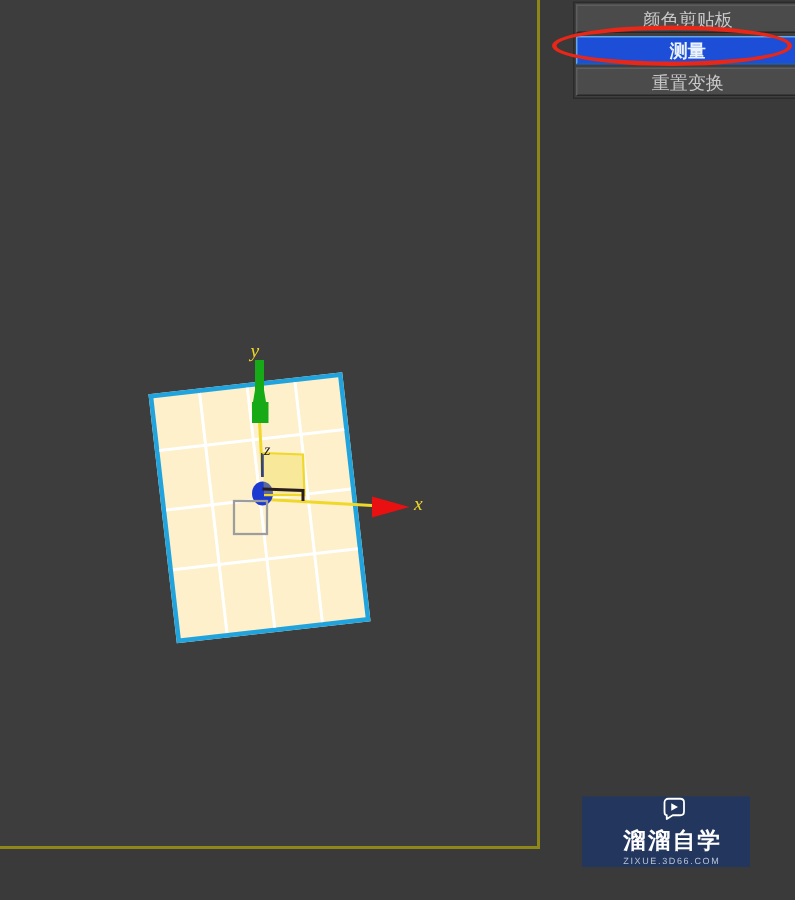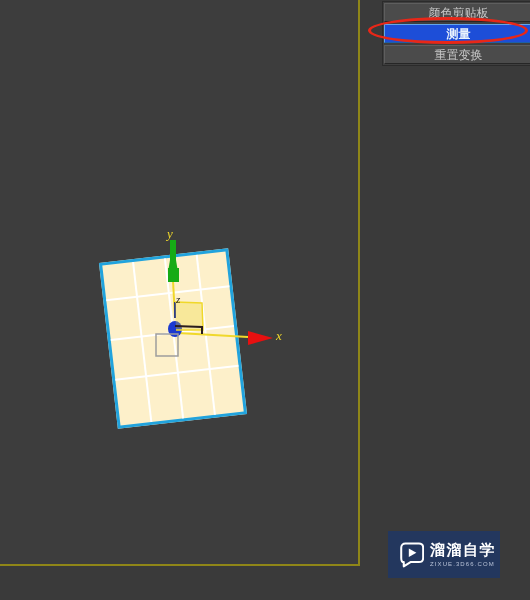--- a/index.html
+++ b/index.html
@@ -129,20 +129,21 @@
   #watermark {
     position: absolute;
     left: 388px; top: 531px;
     width: 112px; height: 47px;
     background: #23375e;
     display: flex;
     align-items: center;
     gap: 6px;
     padding-left: 9px;
     box-sizing: border-box;
+    flex-direction: column;
   }
   #wm-text { line-height: 1; }
   #wm-title {
     color: #ffffff;
     font-size: 15px;
     letter-spacing: 1.5px;
     font-weight: bold;
   }
   #wm-sub {
     color: #b9c3d8;

